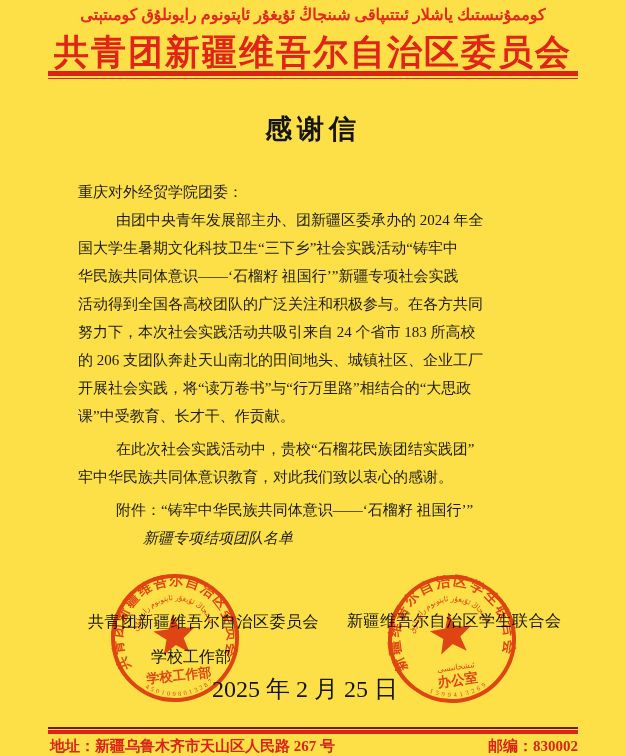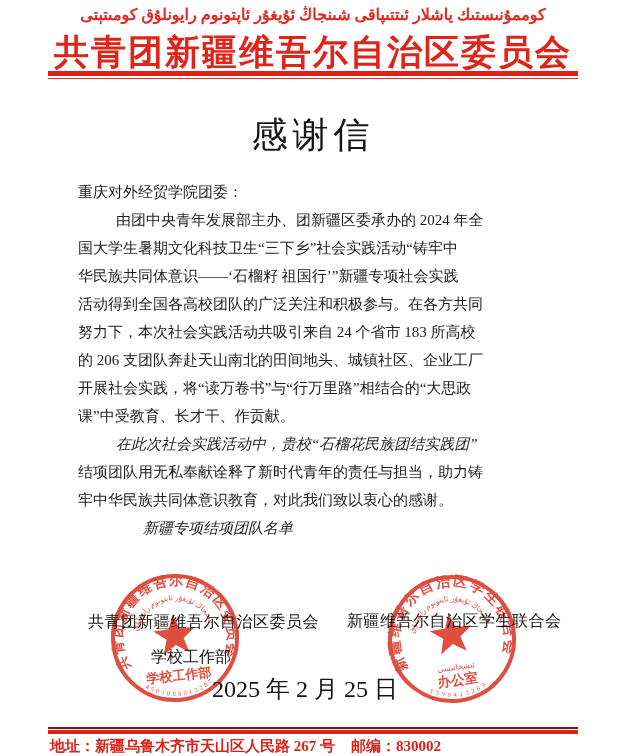--- a/index.html
+++ b/index.html
@@ -1,67 +1,67 @@
 <!DOCTYPE html>
 <html><head>
 <meta charset="utf-8">
 <style>
   html,body{margin:0;padding:0;background:#e8e8e8;}
   .page{
     position:relative;width:626px;height:756px;margin:0 auto;
-    background:#ffffff;overflow:hidden;
+    background:#fde047;overflow:hidden;
     font-family:"Liberation Serif","DejaVu Serif",serif;color:#1b1b1b;
   }
   
   .uyghur-head{
     position:absolute;top:5px;left:0;width:100%;text-align:center;
     color:#e02a1f;font-size:16px;font-weight:bold;direction:rtl;
   }
   .org-head{
     position:absolute;top:29px;left:0;width:100%;text-align:center;
     color:#e02419;font-size:35px;font-weight:bold;letter-spacing:2px;white-space:nowrap;
   }
   .head-rule{position:absolute;top:71px;left:48px;right:48px;}
   .head-rule .thick{height:5px;background:#dd2317;}
   .head-rule .thin{height:1px;background:#dd2317;margin-top:2px;}
   
   .doc-title{
     position:absolute;top:111px;left:0;width:100%;text-align:center;
-    font-size:36px;font-weight:normal;letter-spacing:5px;color:#151515;
+    font-size:27px;font-weight:bold;letter-spacing:5px;color:#151515;
   }
   
   .body-text{
     position:absolute;top:178px;left:78px;width:484px;
     font-size:15px;line-height:28px;color:#1c1c1c;
   }
   .body-text .line{white-space:nowrap;}
   .indent1{text-indent:38px;}
   .indent2{text-indent:65px;font-style:italic;}
-  .gap-sm{font-style:italic;}
+  .gap-sm{margin-top:5px;}
   
   .sig{position:absolute;font-size:16px;color:#141414;white-space:nowrap;}
   .sig-left-org{left:88px;top:612px;letter-spacing:0.5px;}
   .sig-left-dept{left:88px;top:647px;width:206px;text-align:center;}
   .sig-right-org{left:347px;top:611px;letter-spacing:0.5px;}
   .sig-right-dept{left:347px;top:644px;width:197px;text-align:center;}
   .doc-date{
     position:absolute;left:0;top:673px;width:610px;text-align:center;
     font-size:24px;color:#141414;
   }
   
   .seal{position:absolute;mix-blend-mode:multiply;opacity:0.9;}
   .seal-left{left:103px;top:566px;transform:rotate(-6deg);}
   .seal-right{left:380px;top:567px;transform:rotate(-8deg);}
   
   .foot-rule{position:absolute;left:48px;right:48px;top:727px;}
   .foot-rule .thin{height:1.5px;background:#7d150e;}
   .foot-rule .thick{height:4px;background:#dd2317;margin-top:1px;}
   .foot-text{
     position:absolute;left:50px;right:48px;top:737px;
-    display:flex;
+    display:flex;justify-content:space-between;
     color:#d9241b;font-size:15px;font-weight:bold;gap:16px;
   }
 </style>
 </head>
 <body>
 
 <div class="page">
 
   <div class="uyghur-head">كوممۇنىستىك ياشلار ئىتتىپاقى شىنجاڭ ئۇيغۇر ئاپتونوم رايونلۇق كومىتېتى</div>
   <div class="org-head">共青团新疆维吾尔自治区委员会</div>
@@ -76,22 +76,22 @@
     <div class="line">重庆对外经贸学院团委：</div>
     <div class="line indent1">由团中央青年发展部主办、团新疆区委承办的 2024 年全</div>
     <div class="line">国大学生暑期文化科技卫生“三下乡”社会实践活动“铸牢中</div>
     <div class="line">华民族共同体意识——‘石榴籽 祖国行’”新疆专项社会实践</div>
     <div class="line">活动得到全国各高校团队的广泛关注和积极参与。在各方共同</div>
     <div class="line">努力下，本次社会实践活动共吸引来自 24 个省市 183 所高校</div>
     <div class="line">的 206 支团队奔赴天山南北的田间地头、城镇社区、企业工厂</div>
     <div class="line">开展社会实践，将“读万卷书”与“行万里路”相结合的“大思政</div>
     <div class="line">课”中受教育、长才干、作贡献。</div>
     <div class="line indent1 gap-sm">在此次社会实践活动中，贵校“石榴花民族团结实践团”</div>
-    <div class="line">结项团队用无私奉献诠释了新时代青年的责任与担当，助力铸</div>
     <div class="line">牢中华民族共同体意识教育，对此我们致以衷心的感谢。</div>
+    <div class="line indent1 gap-sm">附件：“铸牢中华民族共同体意识——‘石榴籽 祖国行’”</div>
     <div class="line indent2">新疆专项结项团队名单</div>
   </div>
 
   <div class="sig sig-left-org">共青团新疆维吾尔自治区委员会</div>
   <div class="sig sig-left-dept">学校工作部</div>
   <div class="sig sig-right-org">新疆维吾尔自治区学生联合会</div>
   <div class="doc-date">2025 年 2 月 25 日</div>
 
   <svg class="seal seal-left" width="144" height="144" viewBox="0 0 144 144">
     <defs>

